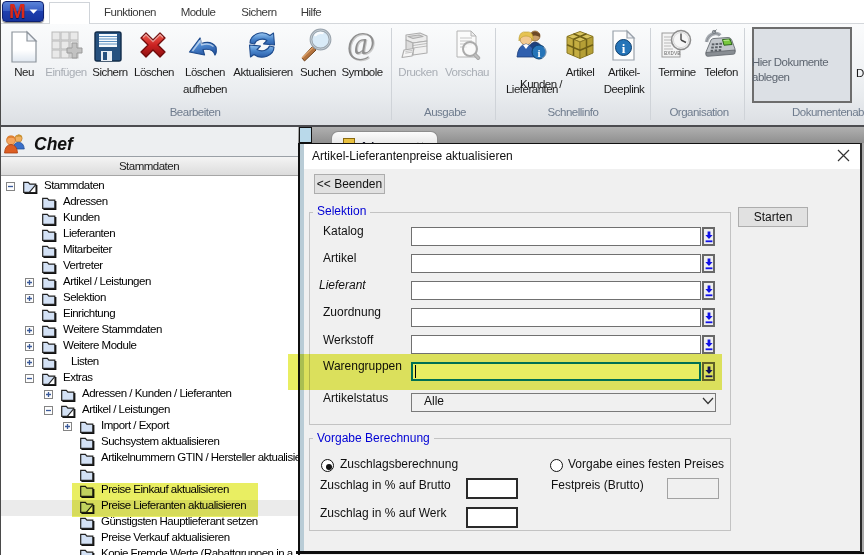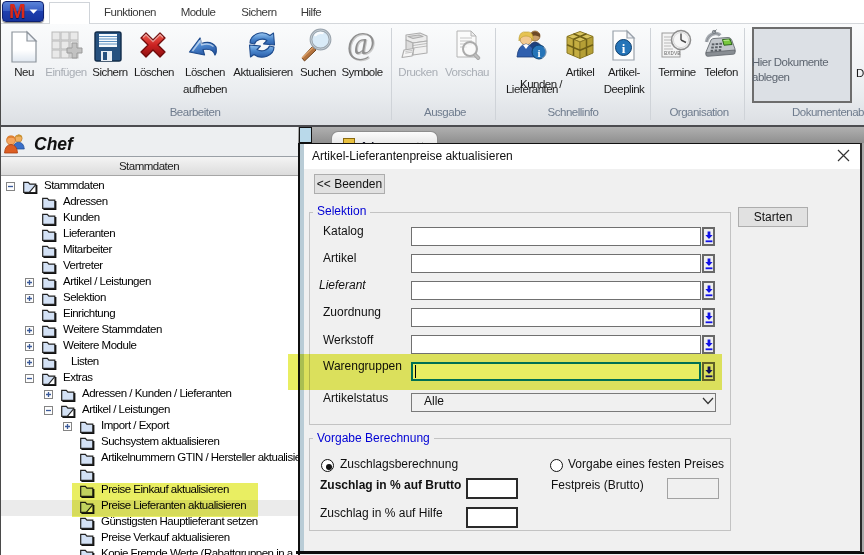--- a/index.html
+++ b/index.html
@@ -470,19 +470,19 @@
       <path d="M1 1 L6 6.5 L11 1" fill="none" stroke="#333" stroke-width="1.2"></path>
     </svg>
 <div class="ab" style="left:288px;top:354px;width:434px;height:36px;background:#e9ee62;mix-blend-mode:multiply;"></div>
 <div class="grp" style="left:309px;top:438px;width:422px;height:93px;"></div>
 <div class="grpl" style="left:313px;top:432px;">Vorgabe Berechnung</div>
 <div class="ab" style="left:321px;top:459px;width:13px;height:13px;border-radius:50%;background:#fff;border:1.6px solid #111;"></div>
 <div class="ab" style="left:325.5px;top:463.5px;width:6px;height:6px;border-radius:50%;background:#111;"></div>
 <div class="dlbl" style="left:340px;top:458px;">Zuschlagsberechnung</div>
 <div class="ab" style="left:550px;top:459px;width:13px;height:13px;border-radius:50%;background:#fff;border:1.6px solid #111;"></div>
 <div class="dlbl" style="left:568px;top:458px;">Vorgabe eines festen Preises</div>
-<div class="dlbl" style="left:320px;top:479px;font-weight:bold;">Zuschlag in % auf Brutto</div>
+<div class="dlbl" style="left:320px;top:479px;">Zuschlag in % auf Brutto</div>
 <div class="ab" style="left:466px;top:478px;width:52px;height:21px;background:#fff;border:2px solid #2a2a2a;"></div>
 <div class="dlbl" style="left:551px;top:479px;">Festpreis (Brutto)</div>
 <div class="ab" style="left:667px;top:478px;width:52px;height:21px;background:#f0f0f0;border:1px solid #a2a2a2;"></div>
-<div class="dlbl" style="left:320px;top:507px;">Zuschlag in % auf Hilfe</div>
+<div class="dlbl" style="left:320px;top:507px;">Zuschlag in % auf Werk</div>
 <div class="ab" style="left:466px;top:507px;width:52px;height:21px;background:#fff;border:2px solid #2a2a2a;"></div>
 <div class="ab" style="left:0;top:0;width:1px;height:555px;background:#4a4a4a;"></div>
 </div>
 </body></html>

